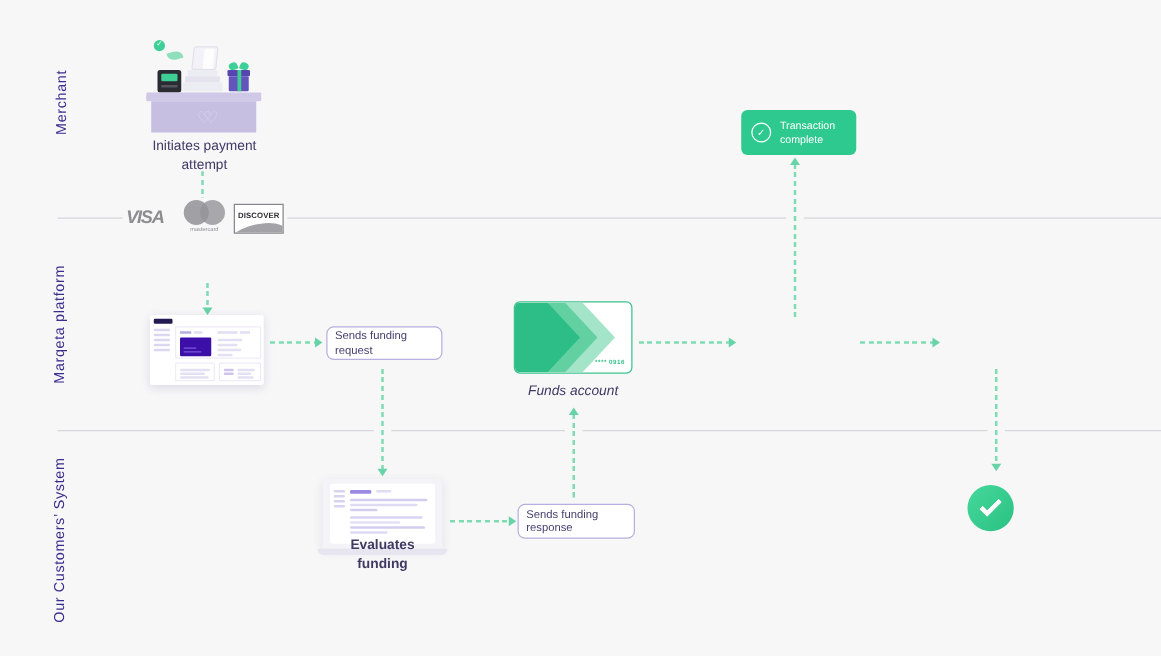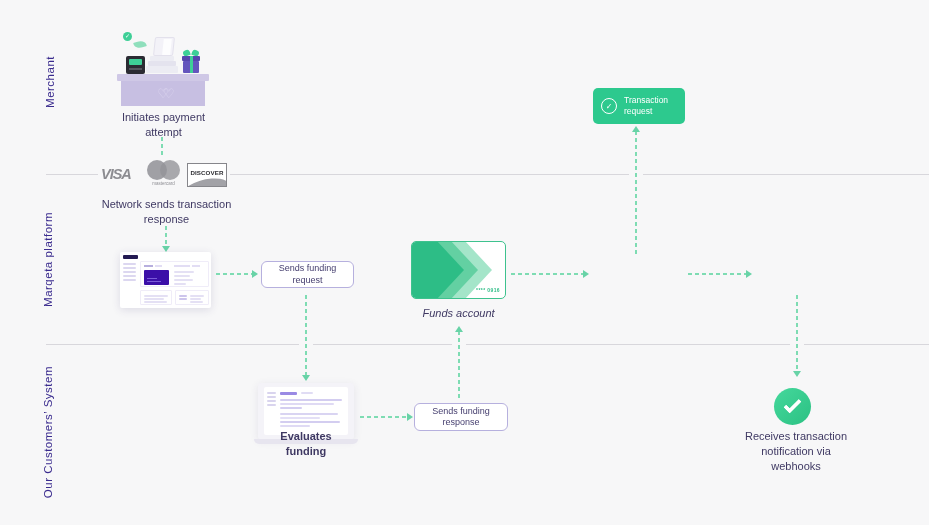--- a/index.html
+++ b/index.html
@@ -14,21 +14,21 @@
 
   
   .lane-label { position:absolute; writing-mode:vertical-rl; transform:rotate(180deg);
     font-size:11.5px; letter-spacing:.5px; color:#3a2b8e; font-weight:400; }
 
   
   .caption { position:absolute; font-size:11px; line-height:1.35; color:#3f3963; text-align:center; }
 
   
   .fbox { position:absolute; background:#fff; border:1px solid #b6b0de; border-radius:6px;
-    display:flex; align-items:center; justify-content:center; text-align:center;
+    display:flex; align-items:center; justify-content:center; text-align:left;
     font-size:9px; line-height:1.25; color:#474070; padding:2px 6px; }
 
   
   .dash-h { position:absolute; height:2px;
     background:repeating-linear-gradient(to right,#7edcb3 0 4px,transparent 4px 7px); }
   .dash-v { position:absolute; width:2px;
     background:repeating-linear-gradient(to bottom,#7edcb3 0 4px,transparent 4px 7px); }
   .head-r::after { content:''; position:absolute; right:-5px; top:-3px;
     border-left:6px solid #68d3a7; border-top:4px solid transparent; border-bottom:4px solid transparent; }
   .head-d::after { content:''; position:absolute; bottom:-5px; left:-3px;
@@ -170,27 +170,26 @@
   <div class="logo-patch"></div>
   <div class="visa">VISA</div>
   <div class="mc">
     <span class="c1"></span>
       <span class="c2"></span>
     <span class="word">mastercard</span>
   </div>
   <div class="discover">
     <div class="word">DISCOVER</div>
   </div>
-  <div class="caption" style="left:96px; top:197px; width:141px;">Network sends transaction response</div>
 
   <div class="dash-v head-d" style="left:165px; top:226px; height:21px;"></div>
 
   <div class="badge">
     <span class="ring">✓</span>
-    <span class="txt">Transaction request</span>
+    <span class="txt">Transaction complete</span>
   </div>
 
   <div class="dash">
     <span class="logo"></span>
     <span class="side">
       <i style="top:11px;"></i><i style="top:15px;"></i><i style="top:19px;"></i><i style="top:23px;"></i><i style="top:27px;"></i>
     </span>
     <span class="main">
       <span class="t1"></span><span class="t2"></span><span class="t3"></span><span class="t4"></span>
       <span class="purple">
@@ -262,15 +261,14 @@
 
   <div class="dash-h head-r" style="left:360px; top:416px; width:48px;"></div>
 
   <div class="fbox" style="left:414px; top:403px; width:94px; height:28px;">Sends funding response</div>
 
   <div class="dash-v head-u" style="left:458px; top:331px; height:67px;"></div>
 
   <div class="webhook">
     <span class="chk"></span>
   </div>
-  <div class="caption" style="left:736px; top:429px; width:120px;">Receives transaction notification via webhooks</div>
 
 </div>
 
 </body></html>

